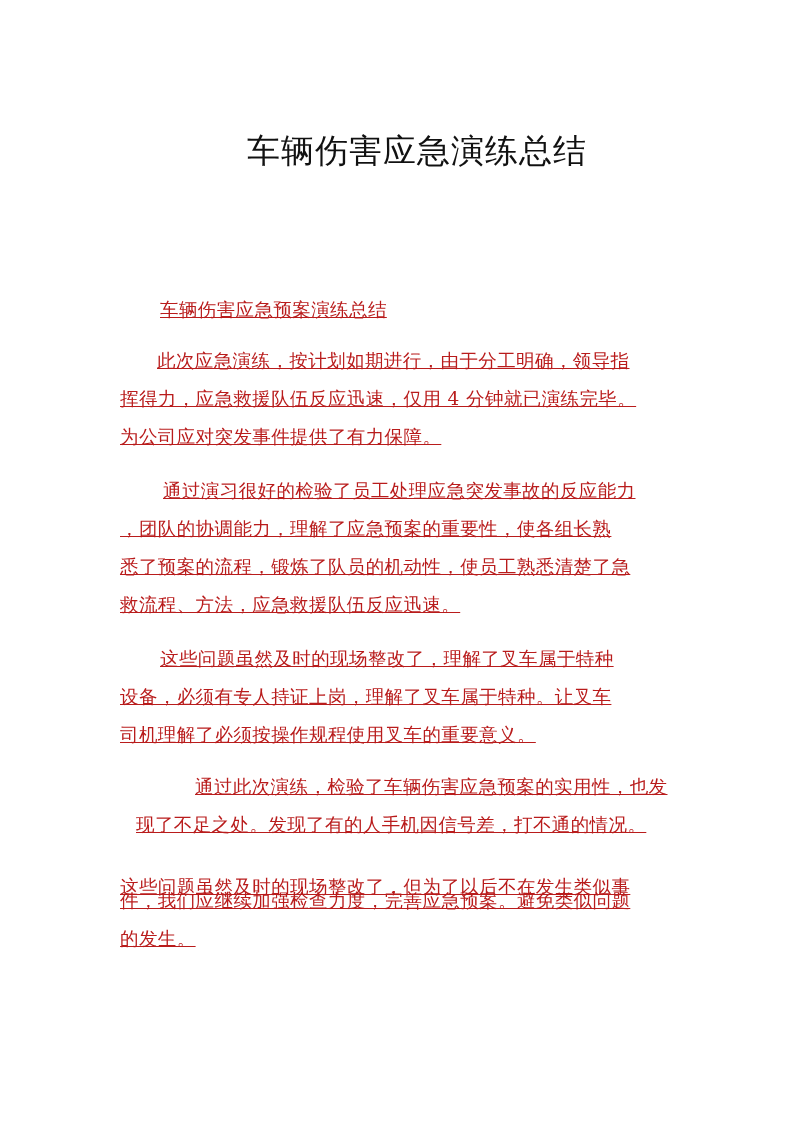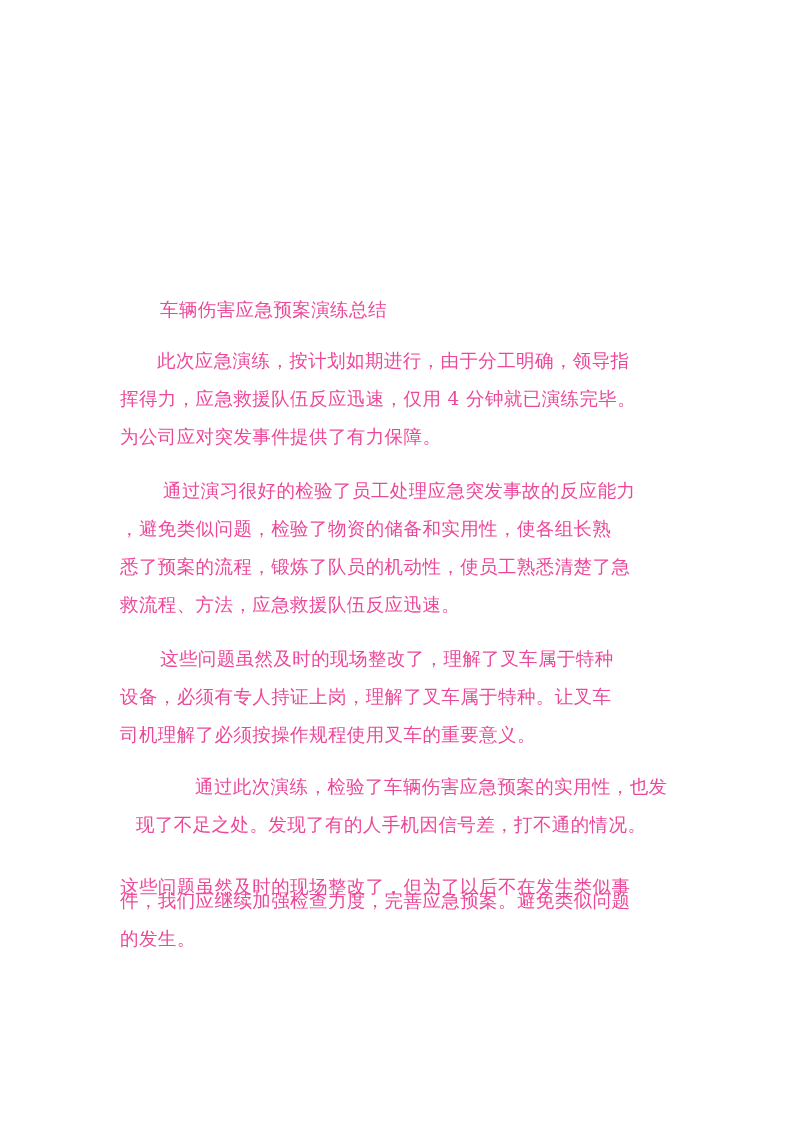--- a/index.html
+++ b/index.html
@@ -33,41 +33,43 @@
       letter-spacing: 1px;
       color: #111;
       padding-left: 40px;
       box-sizing: border-box;
     }
     .line {
       position: absolute;
       font-size: 18.5px;
       line-height: 26px;
       white-space: nowrap;
-      color: #ec4899;
+      color: #b91c1c;
       letter-spacing: 0.4px;
+      text-decoration: underline;
     }
   </style>
 </head>
 <body>
 
 <div class="page">
 
+  <div class="title">车辆伤害应急演练总结</div>
 
   <div class="line" style="left:160px; top:297px;">车辆伤害应急预案演练总结</div>
 
   <div>
     <div class="line" style="left:157px; top:348px;">此次应急演练，按计划如期进行，由于分工明确，领导指</div>
     <div class="line" style="left:120px; top:386px;">挥得力，应急救援队伍反应迅速，仅用 4 分钟就已演练完毕。</div>
     <div class="line" style="left:120px; top:424px;">为公司应对突发事件提供了有力保障。</div>
   </div>
 
   <div>
     <div class="line" style="left:163px; top:478px;">通过演习很好的检验了员工处理应急突发事故的反应能力</div>
-    <div class="line" style="left:120px; top:516px;">，避免类似问题，检验了物资的储备和实用性，使各组长熟</div>
+    <div class="line" style="left:120px; top:516px;">，团队的协调能力，理解了应急预案的重要性，使各组长熟</div>
     <div class="line" style="left:120px; top:554px;">悉了预案的流程，锻炼了队员的机动性，使员工熟悉清楚了急</div>
     <div class="line" style="left:120px; top:592px;">救流程、方法，应急救援队伍反应迅速。</div>
   </div>
 
   <div>
     <div class="line" style="left:160px; top:646px;">这些问题虽然及时的现场整改了，理解了叉车属于特种</div>
     <div class="line" style="left:120px; top:684px;">设备，必须有专人持证上岗，理解了叉车属于特种。让叉车</div>
     <div class="line" style="left:120px; top:722px;">司机理解了必须按操作规程使用叉车的重要意义。</div>
   </div>
 

